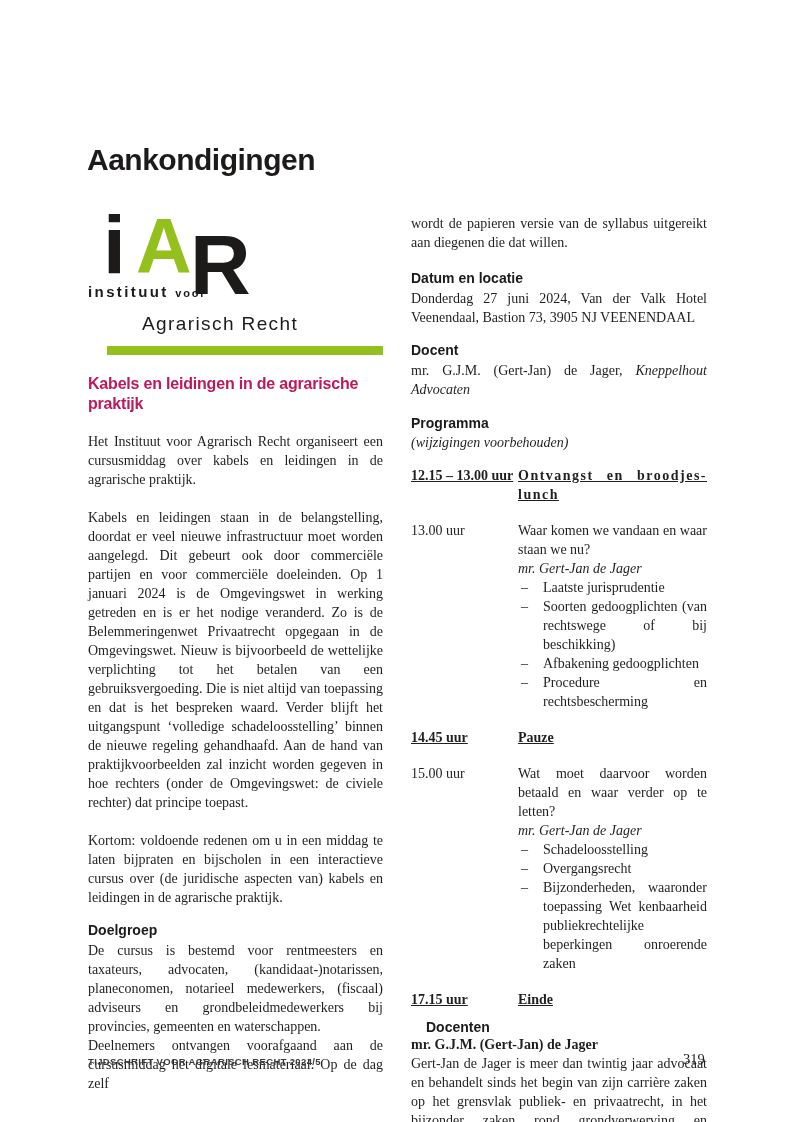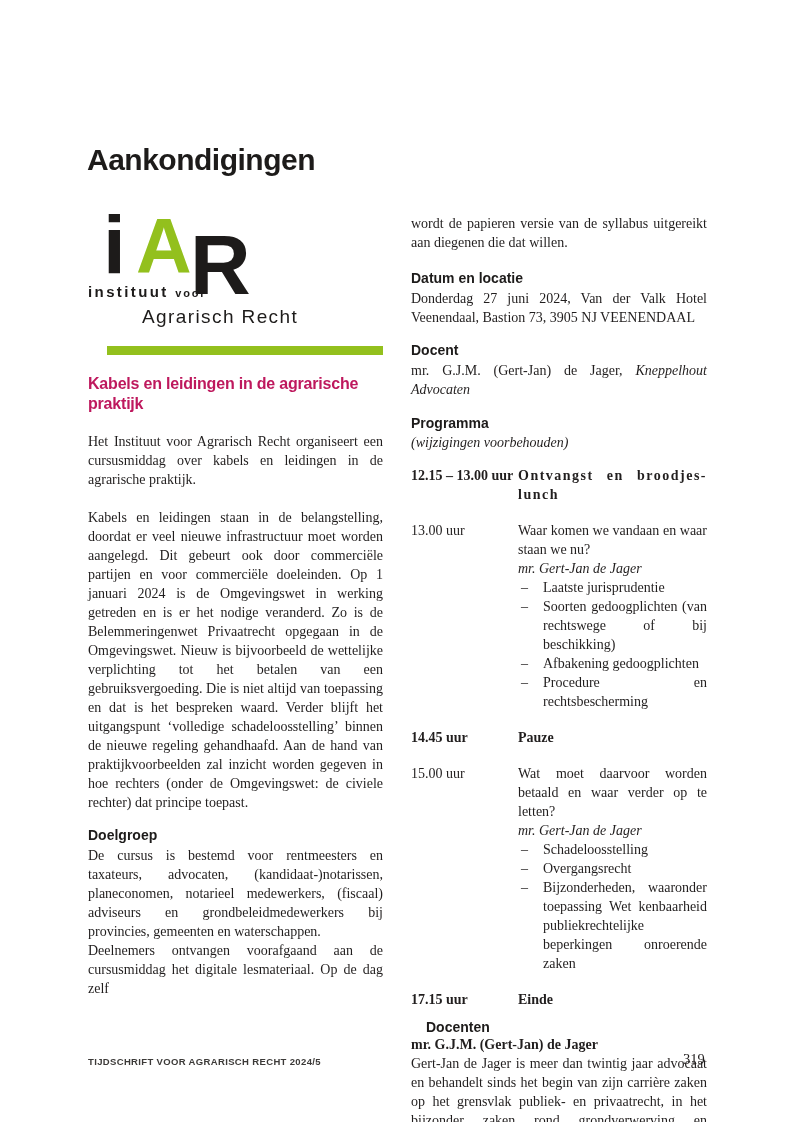--- a/index.html
+++ b/index.html
@@ -12,21 +12,21 @@
 
   
   .logo{position:absolute;left:0;top:0;width:793px;height:0;}
   .logo span{position:absolute;font-family:"Liberation Sans",sans-serif;font-weight:bold;line-height:1;}
   .logo-i{left:103px;top:204px;font-size:82px;color:#1d1b1a;}
   .logo-a{left:136px;top:208px;font-size:77px;}
   .logo-r{left:190px;top:223px;font-size:84px;color:#1d1b1a;}
   .logo-sub1{position:absolute;left:88px;top:283px;font-family:"Liberation Sans",sans-serif;
              font-size:15px;font-weight:bold;letter-spacing:2.4px;color:#1d1b1a;}
   .logo-sub1 .small{font-size:11px;font-weight:bold;letter-spacing:1.8px;}
-  .logo-sub2{position:absolute;left:142px;top:306px;font-family:"Liberation Sans",sans-serif;
+  .logo-sub2{position:absolute;left:142px;top:313px;font-family:"Liberation Sans",sans-serif;
              font-size:19px;font-weight:500;letter-spacing:1.4px;color:#1d1b1a;}
   .green-bar{position:absolute;left:107px;top:346px;width:276px;height:9px;}
 
   
   .col-left{position:absolute;left:88px;top:374px;width:295px;}
   .col-right{position:absolute;left:411px;top:214px;width:296px;}
 
   .article-heading{font-family:"Liberation Sans",sans-serif;font-size:16px;font-weight:bold;
                    line-height:20px;letter-spacing:-0.2px;margin:0 0 18px 0;color:#be185d;}
   h3.sans{font-family:"Liberation Sans",sans-serif;font-size:14px;font-weight:bold;
@@ -34,21 +34,21 @@
   p.body{font-size:14px;line-height:19px;text-align:justify;margin:0;}
   p.body.gap{margin-top:19px;}
   .italic{font-style:italic;}
   .serif-bold{font-weight:bold;}
 
   
   .sched{margin-top:14px;}
   .sched-row{display:flex;margin-bottom:17px;font-size:14px;line-height:19px;}
   .sched-time{flex:0 0 107px;width:107px;}
   .sched-desc{flex:1;text-align:justify;}
-  .sched-row.bold{font-weight:bold;}
+  .sched-row.bold{font-weight:bold;text-decoration:underline;}
   .sched-row.spread .sched-desc{letter-spacing:1.5px;}
   .speaker{font-style:italic;}
   ul.bullets{list-style:none;margin:0;padding:0;}
   ul.bullets li{position:relative;padding-left:25px;text-align:justify;}
   ul.bullets li::before{content:"\2013";position:absolute;left:3px;}
 
   .doc-note{font-size:14px;line-height:19px;}
 
   
   .footer-journal{position:absolute;left:88px;top:1056px;font-family:"Liberation Sans",sans-serif;
@@ -68,20 +68,21 @@
     <span class="logo-r">R</span>
   </div>
   <div class="logo-sub1"><span>instituut</span>&nbsp;<span class="small">voor</span></div>
   <div class="logo-sub2">Agrarisch Recht</div>
   <div class="green-bar" style="background: rgb(147, 192, 29);"></div>
 
   <div class="col-left">
     <div class="article-heading">Kabels en leidingen in de agrarische praktijk</div>
     <p class="body">Het Instituut voor Agrarisch Recht organiseert een cursusmiddag over kabels en leidingen in de agrarische praktijk.</p>
     <p class="body gap">Kabels en leidingen staan in de belangstelling, doordat er veel nieuwe infrastructuur moet worden aangelegd. Dit gebeurt ook door commerciële partijen en voor commerciële doeleinden. Op 1 januari 2024 is de Omgevingswet in werking getreden en is er het nodige veranderd. Zo is de Belemmeringenwet Privaatrecht opgegaan in de Omgevingswet. Nieuw is bijvoorbeeld de wettelijke verplichting tot het betalen van een gebruiksvergoeding. Die is niet altijd van toepassing en dat is het bespreken waard. Verder blijft het uitgangspunt ‘volledige schadeloosstelling’ binnen de nieuwe regeling gehandhaafd. Aan de hand van praktijkvoorbeelden zal inzicht worden gegeven in hoe rechters (onder de Omgevingswet: de civiele rechter) dat principe toepast.</p>
+    <p class="body gap">Kortom: voldoende redenen om u in een middag te laten bijpraten en bijscholen in een interactieve cursus over (de juridische aspecten van) kabels en leidingen in de agrarische praktijk.</p>
     <h3 class="sans">Doelgroep</h3>
     <p class="body">De cursus is bestemd voor rentmeesters en taxateurs, advocaten, (kandidaat-)notarissen, planeconomen, notarieel medewerkers, (fiscaal) adviseurs en grondbeleidmedewerkers bij provincies, gemeenten en waterschappen.</p>
     <p class="body">Deelnemers ontvangen voorafgaand aan de cursusmiddag het digitale lesmateriaal. Op de dag zelf</p>
   </div>
 
   <div class="col-right">
     <p class="body">wordt de papieren versie van de syllabus uitgereikt aan diegenen die dat willen.</p>
 
     <h3 class="sans" style="margin-top:18px;">Datum en locatie</h3>
     <p class="body">Donderdag 27 juni 2024, Van der Valk Hotel Veenendaal, Bastion 73, 3905 NJ VEENENDAAL</p>

